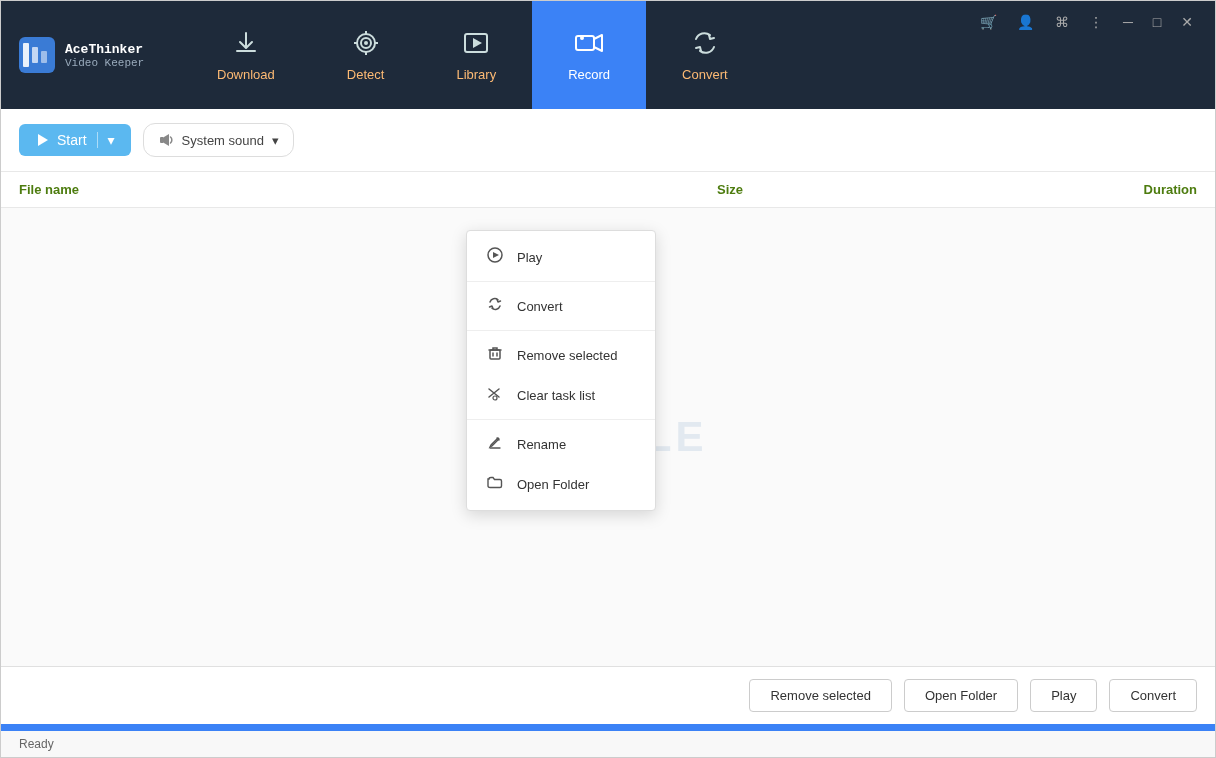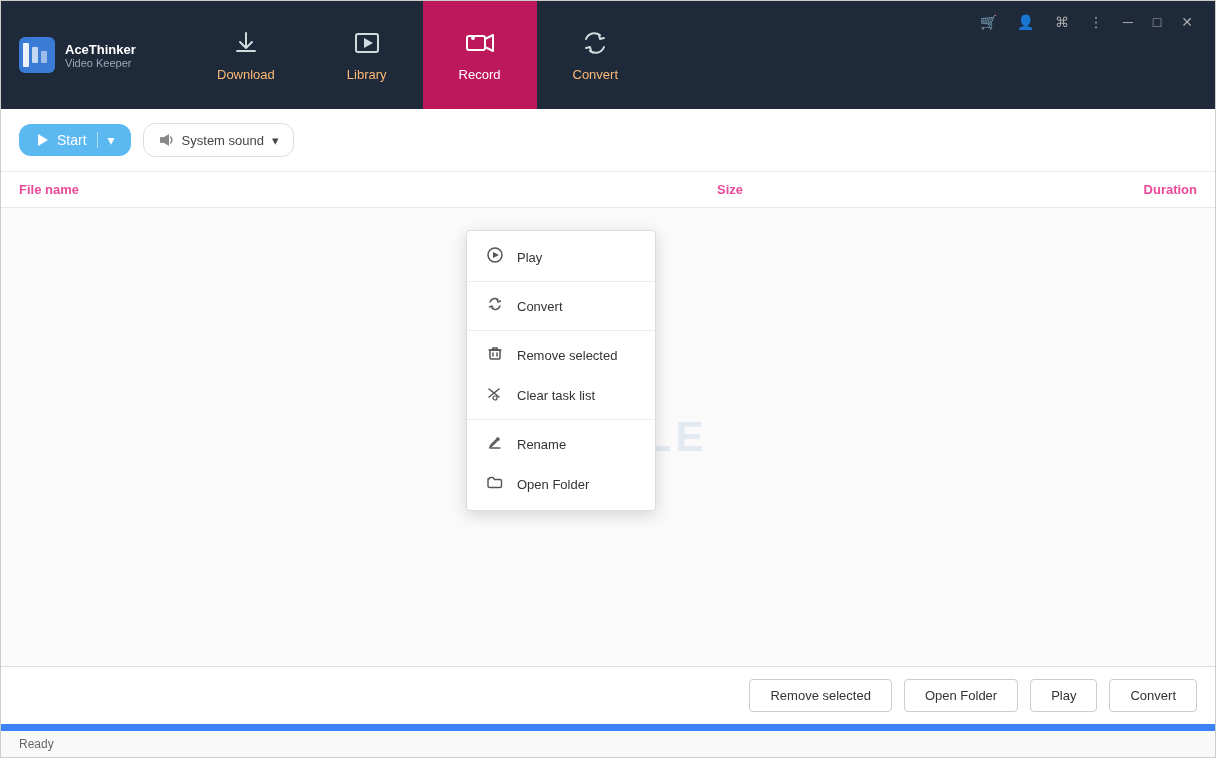--- a/index.html
+++ b/index.html
@@ -22,20 +22,21 @@
       height: 108px;
       padding: 0 0;
       position: relative;
     }
 
     .app-logo {
       display: flex;
       align-items: center;
       padding: 0 18px;
       min-width: 180px;
+      font-family: Liberation Mono, monospace;
     }
 
     .app-logo-icon {
       width: 36px;
       height: 36px;
       margin-right: 10px;
       flex-shrink: 0;
     }
 
     .app-logo-text {
@@ -68,21 +69,21 @@
       justify-content: center;
       padding: 0 36px;
       color: #fdba74;
       cursor: pointer;
       gap: 6px;
       font-size: 13px;
       transition: background 0.2s;
     }
 
     .nav-tab.active {
-      background: #be185d;
+      background: #3b82f6;
       color: #fff;
     }
 
     .nav-tab .tab-icon {
       font-size: 26px;
       line-height: 1;
     }
 
     .window-controls {
       display: flex;
@@ -111,21 +112,21 @@
       display: flex;
       align-items: center;
       gap: 12px;
       border-bottom: 1px solid #e8e8e8;
     }
 
     .btn-start {
       background: #5bb8f0;
       color: #fff;
       border: none;
-      border-radius: 12px;
+      border-radius: 6px;
       padding: 8px 16px;
       font-size: 14px;
       cursor: pointer;
       display: flex;
       align-items: center;
       gap: 8px;
     }
 
     .btn-start .dropdown-arrow {
       border-left: 1px solid rgba(255,255,255,0.5);
@@ -155,21 +156,21 @@
       position: relative;
     }
 
     .table-header {
       display: flex;
       align-items: center;
       background: #fff;
       border-bottom: 1px solid #e8e8e8;
       padding: 10px 18px;
       font-size: 13px;
-      color: #ec4899;
+      color: #4d7c0f;
       font-weight: 600;
     }
 
     .col-filename { flex: 1; }
     .col-size { width: 300px; }
     .col-duration { width: 180px; text-align: right; }
 
     .table-body {
       flex: 1;
       overflow-y: auto;
@@ -294,20 +295,34 @@
 
     <div class="nav-tabs">
       <div class="nav-tab">
         <span class="tab-icon">
           <svg width="28" height="28" viewBox="0 0 28 28" fill="none">
             <path d="M14 4v14M8 13l6 6 6-6" stroke="#cdd" stroke-width="2" stroke-linecap="round" stroke-linejoin="round"></path>
             <path d="M5 22h18" stroke="#cdd" stroke-width="2" stroke-linecap="round"></path>
           </svg>
         </span>
         <span>Download</span>
+      </div>
+      <div class="nav-tab">
+        <span class="tab-icon">
+          <svg width="28" height="28" viewBox="0 0 28 28" fill="none">
+            <circle cx="14" cy="14" r="9" stroke="#cdd" stroke-width="2"></circle>
+            <circle cx="14" cy="14" r="5" stroke="#cdd" stroke-width="2"></circle>
+            <circle cx="14" cy="14" r="2" fill="#cdd"></circle>
+            <line x1="14" y1="2" x2="14" y2="5" stroke="#cdd" stroke-width="2"></line>
+            <line x1="14" y1="23" x2="14" y2="26" stroke="#cdd" stroke-width="2"></line>
+            <line x1="2" y1="14" x2="5" y2="14" stroke="#cdd" stroke-width="2"></line>
+            <line x1="23" y1="14" x2="26" y2="14" stroke="#cdd" stroke-width="2"></line>
+          </svg>
+        </span>
+        <span>Detect</span>
       </div>
       <div class="nav-tab">
         <span class="tab-icon">
           <svg width="28" height="28" viewBox="0 0 28 28" fill="none">
             <rect x="3" y="5" width="22" height="18" rx="2" stroke="#cdd" stroke-width="2"></rect>
             <polygon points="11,9 11,19 20,14" fill="#cdd"></polygon>
           </svg>
         </span>
         <span>Library</span>
       </div>

